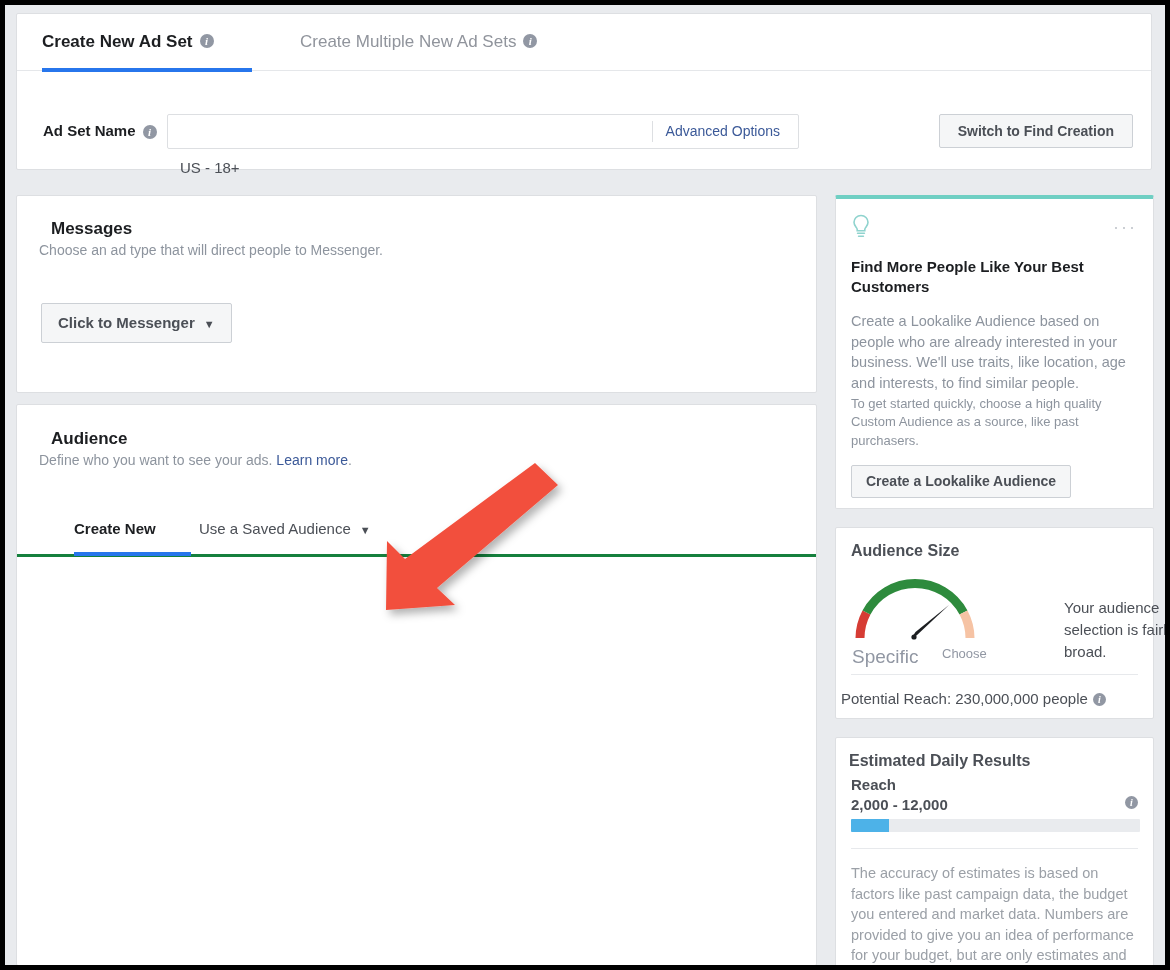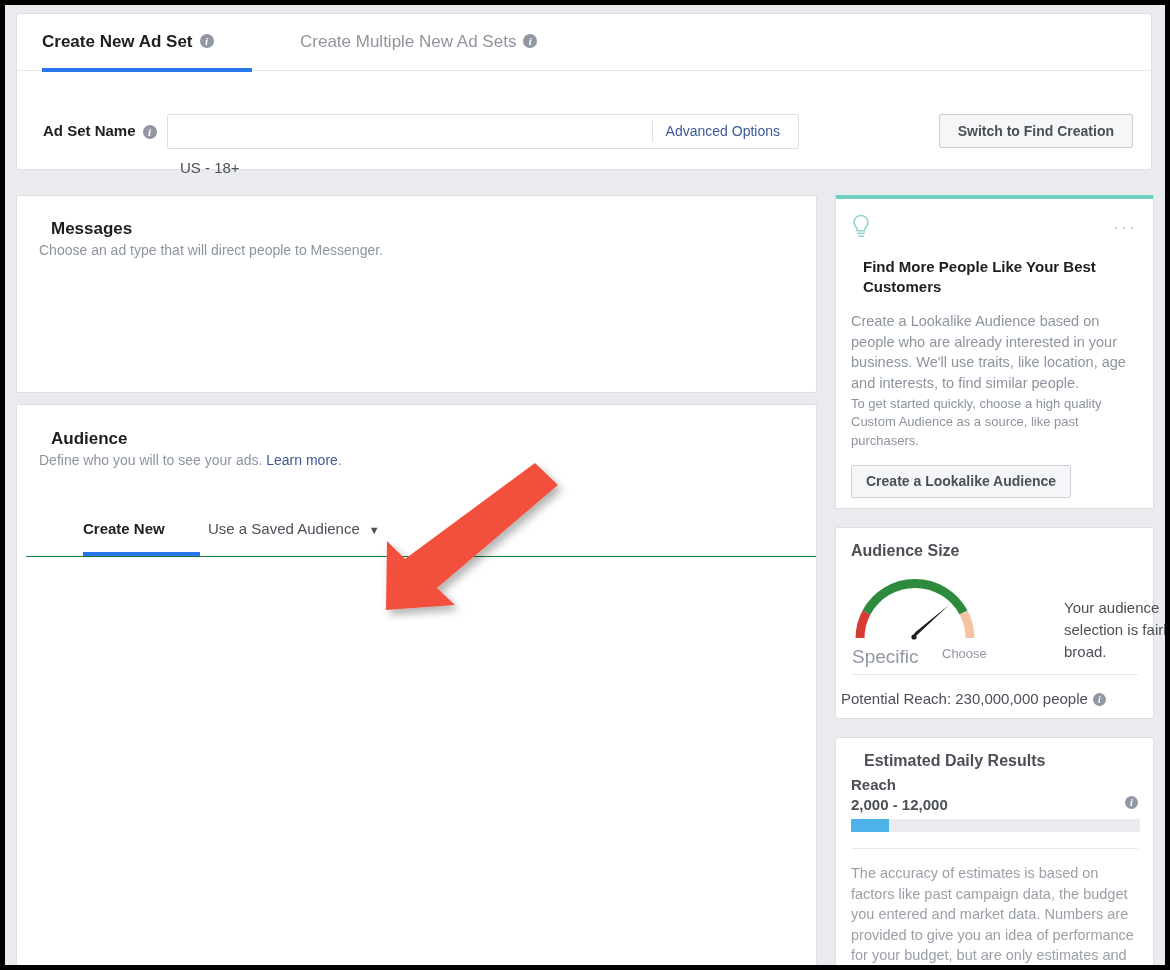--- a/index.html
+++ b/index.html
@@ -183,23 +183,23 @@
   
   #audience-card {
     position: absolute;
     left: 11px; top: 399px;
     width: 801px; height: 562px;
     overflow: hidden;
   }
   #audience-head { position: absolute; left: 22px; top: 24px; }
   #aud-tabbar {
     position: absolute;
-    left: 9px; top: 104px;
+    left: 0; top: 104px;
     width: 801px; height: 48px;
-    border-bottom: 1px solid #15803d;
+    border-bottom: 3px solid #15803d;
   }
   .aud-tab {
     position: absolute;
     top: 11px;
     font-size: 15px;
     color: #4b4f56;
     cursor: pointer;
     white-space: nowrap;
   }
   #aud-tab-new { left: 57px; font-weight: bold; color: #1c1e21; }
@@ -235,21 +235,20 @@
     cursor: pointer;
   }
   #tip-title {
     position: absolute;
     left: 15px; top: 58px;
     width: 245px;
     font-size: 15px;
     font-weight: bold;
     color: #1c1e21;
     line-height: 1.33;
-    margin-left: 12px;
   }
   #tip-p1 {
     position: absolute;
     left: 15px; top: 112px;
     width: 285px;
     font-size: 14.5px;
     color: #8d949e;
     line-height: 1.42;
   }
   #tip-p2 {
@@ -319,21 +318,21 @@
     white-space: nowrap;
   }
 
   #est-card {
     position: absolute;
     left: 830px; top: 732px;
     width: 319px; height: 240px;
     overflow: hidden;
   }
   #est-title {
-    position: absolute; left: 28px; top: 14px;
+    position: absolute; left: 13px; top: 14px;
     font-size: 16px; font-weight: bold; color: #4b4f56; text-align: center;
   }
   #est-metric {
     position: absolute; left: 15px; top: 38px;
     font-size: 15px; font-weight: bold; color: #4b4f56;
   }
   #est-range {
     position: absolute; left: 15px; top: 58px;
     font-size: 15px; font-weight: bold; color: #4b4f56;
   }
@@ -394,27 +393,30 @@
       </div>
       <div id="quick-creation">Switch to Find Creation</div>
     </div>
   </div>
 
   <div id="messages-card" class="card">
     <div id="messages-head">
       <div class="sec-title">Messages</div>
       <div class="sec-sub">Choose an ad type that will direct people to Messenger.</div>
     </div>
+    <div id="click-messenger">
+      <span>Click to Messenger</span><span class="caret">▼</span>
+    </div>
   </div>
 
   <div id="audience-card" class="card">
     <div id="audience-head">
       <div class="sec-title">Audience</div>
       <div class="sec-sub">
-        <span>Define who you will to see your ads.</span>
+        <span>Define who you want to see your ads.</span>
         <a href="#">Learn more</a><span>.</span>
       </div>
     </div>
 
     <div id="aud-tabbar">
       <div id="aud-tab-new" class="aud-tab">Create New</div>
       <div id="aud-tab-saved" class="aud-tab">
         <span>Use a Saved Audience</span><span class="caret">▼</span>
       </div>
       <div class="aud-tab-underline"></div>

